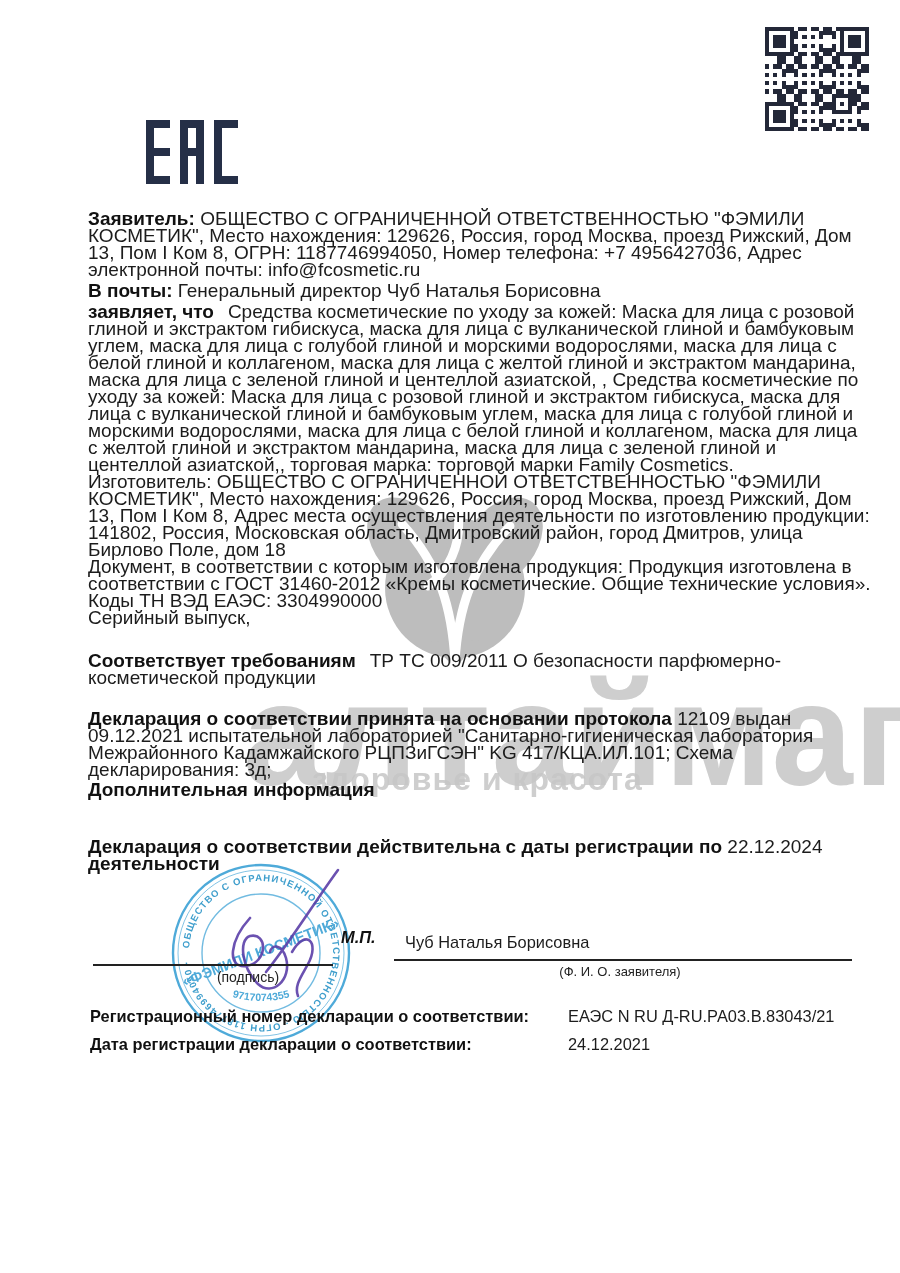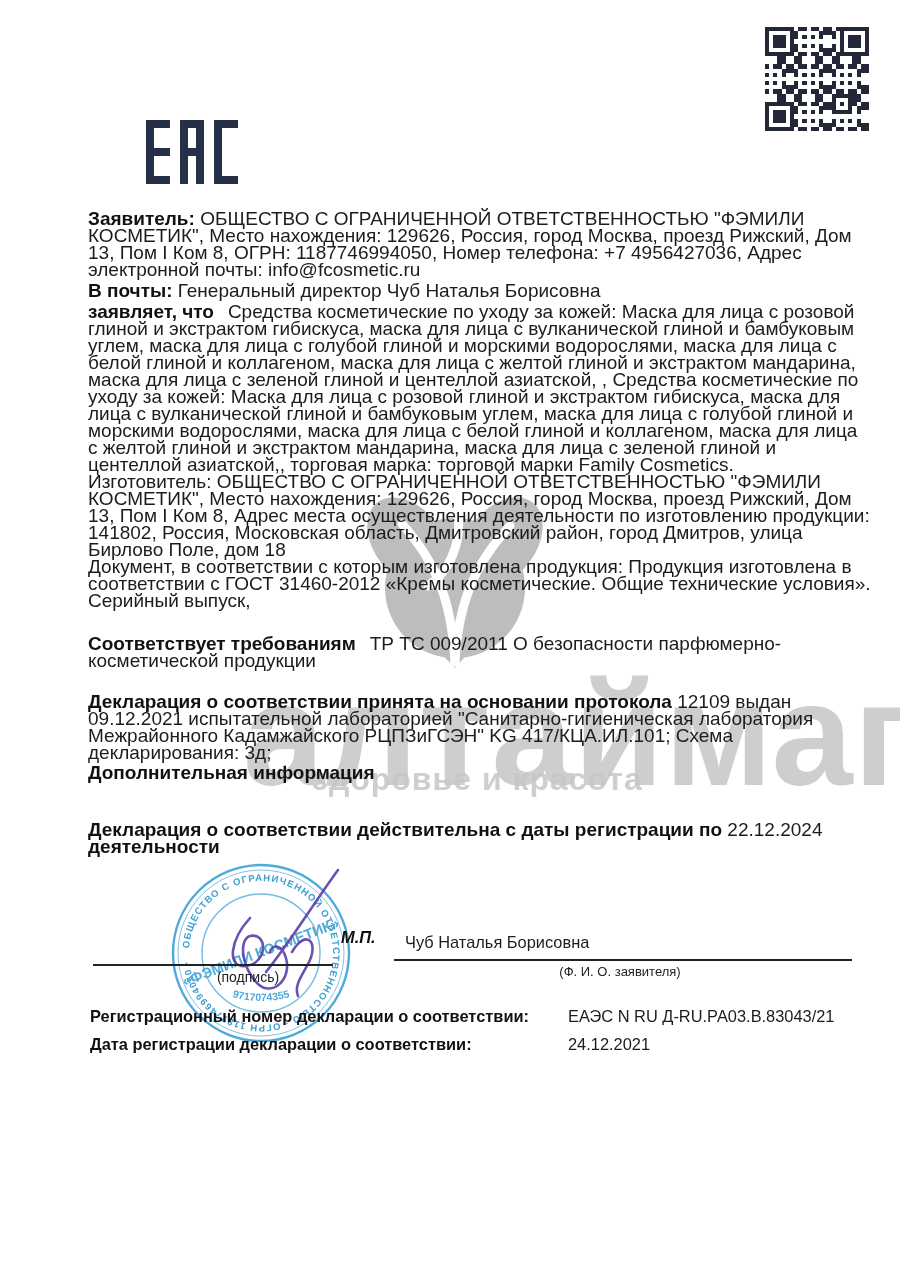--- a/index.html
+++ b/index.html
@@ -403,20 +403,21 @@
       </g>
     </svg>
 
 
   <div class="body">
     <p><span class="b">Заявитель:</span><span> ОБЩЕСТВО С ОГРАНИЧЕННОЙ ОТВЕТСТВЕННОСТЬЮ "ФЭМИЛИ КОСМЕТИК", Место нахождения: 129626, Россия, город Москва, проезд Рижский, Дом 13, Пом I Ком 8, ОГРН: 1187746994050, Номер телефона: +7 4956427036, Адрес электронной почты: info@fcosmetic.ru</span></p>
     <p class="mt-small"><span class="b">В почты:</span><span> Генеральный директор Чуб Наталья Борисовна</span></p>
     <p class="mt-small"><span class="b lbl-gap">заявляет, что</span><span>Средства косметические по уходу за кожей: Маска для лица с розовой глиной и экстрактом гибискуса, маска для лица с вулканической глиной и бамбуковым углем, маска для лица с голубой глиной и морскими водорослями, маска для лица с белой глиной и коллагеном, маска для лица с желтой глиной и экстрактом мандарина, маска для лица с зеленой глиной и центеллой азиатской, , Средства косметические по уходу за кожей: Маска для лица с розовой глиной и экстрактом гибискуса, маска для лица с вулканической глиной и бамбуковым углем, маска для лица с голубой глиной и морскими водорослями, маска для лица с белой глиной и коллагеном, маска для лица с желтой глиной и экстрактом мандарина, маска для лица с зеленой глиной и центеллой азиатской,, торговая марка: торговой марки Family Cosmetics.</span></p>
     <p>Изготовитель: ОБЩЕСТВО С ОГРАНИЧЕННОЙ ОТВЕТСТВЕННОСТЬЮ "ФЭМИЛИ КОСМЕТИК", Место нахождения: 129626, Россия, город Москва, проезд Рижский, Дом 13, Пом I Ком 8, Адрес места осуществления деятельности по изготовлению продукции: 141802, Россия, Московская область, Дмитровский район, город Дмитров, улица Бирлово Поле, дом 18</p>
     <p>Документ, в соответствии с которым изготовлена продукция: Продукция изготовлена в соответствии с ГОСТ 31460-2012 «Кремы косметические. Общие технические условия».</p>
+    <p>Коды ТН ВЭД ЕАЭС: 3304990000</p>
     <p>Серийный выпуск,</p>
     <p class="mt-req"><span class="b lbl-gap">Соответствует требованиям</span><span>ТР ТС 009/2011 О безопасности парфюмерно-косметической продукции</span></p>
     <p class="mt-proto"><span class="b">Декларация о соответствии принята на основании протокола</span><span> 12109 выдан 09.12.2021 испытательной лабораторией "Санитарно-гигиеническая лаборатория Межрайонного Кадамжайского РЦПЗиГСЭН" KG 417/КЦА.ИЛ.101; Схема декларирования: 3д;</span></p>
     <p class="mt-add"><span class="b">Дополнительная информация</span></p>
     <p class="mt-valid"><span class="b">Декларация о соответствии действительна с даты регистрации по</span><span> 22.12.2024</span></p>
     <p><span class="b">деятельности</span></p>
   </div>
 
   <div class="sig-layer">
 

